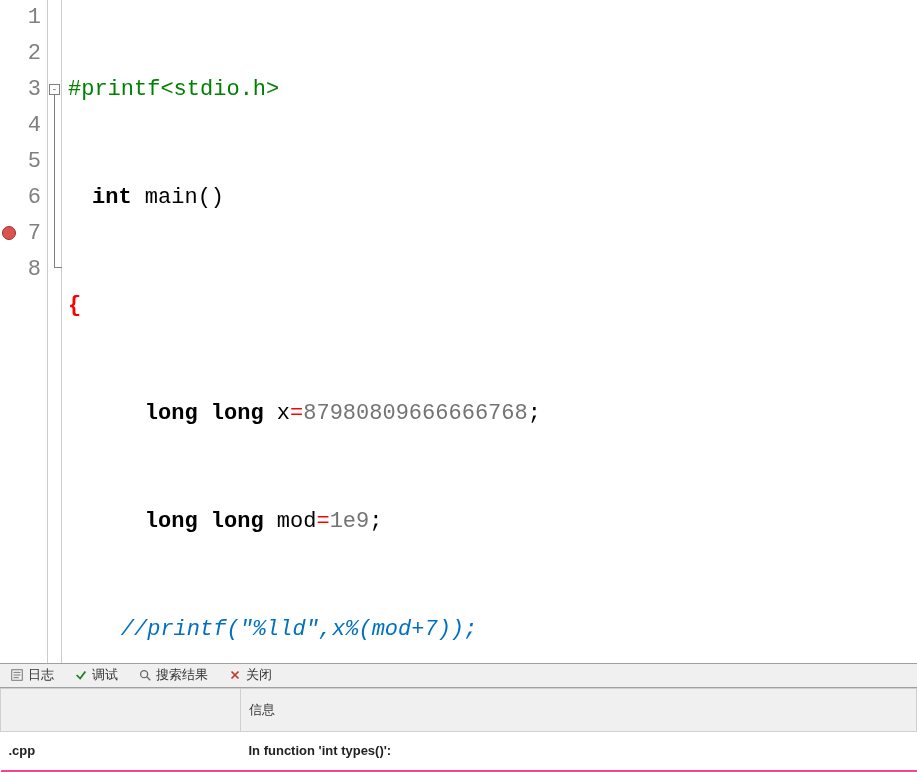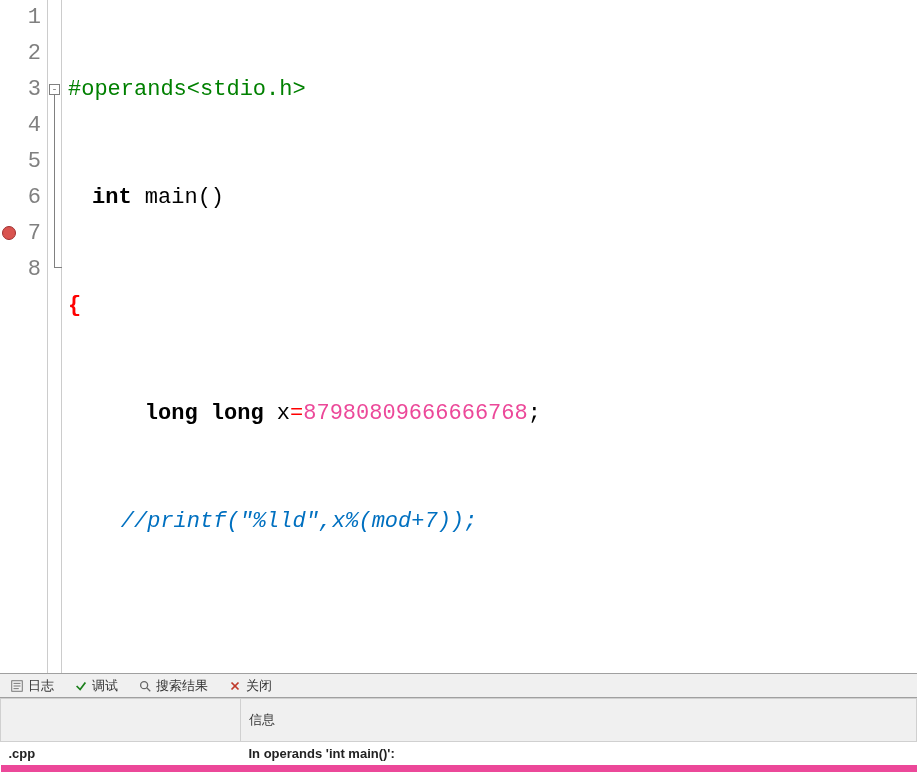--- a/index.html
+++ b/index.html
@@ -81,21 +81,21 @@
     white-space: pre;
     color: #000;
     position: relative;
   }
   .code .cline {
     height: 36px;
     padding-left: 6px;
   }
   .kw-pre { color: #008000; }
   .kw { color: #000000; font-weight: bold; margin-left: 24px; }
-  .num-lit { color: #ec4899; }
+  .num-lit { color: #737373; }
   .op { color: #ff0000; }
   .comment { color: #0070c0; font-style: italic; }
   .brace { color: #ff0000; font-weight: bold; }
   .ident { color: #000; text-align: right; }
 
   .bottom-panel {
     border-top: 1px solid #a0a0a0;
     font-family: "Microsoft YaHei", Tahoma, sans-serif;
     font-size: 13px;
     background: #f0f0f0;
@@ -128,24 +128,24 @@
   .msg-table th {
     text-align: left;
     font-weight: normal;
     background: #f0f0f0;
     border: 1px solid #d0d0d0;
     padding: 12px 8px;
     color: #333;
     height: 26px;
   }
   .msg-table td {
-    border-bottom: 7px solid #ec4899;
+    border-bottom: 2px solid #ec4899;
     padding: 4px 8px;
     color: #222;
-    height: 24px;
+    height: 40px;
     vertical-align: middle;
   }
   .msg-table .col-file { width: 240px; }
   .msg-table tr.row0 td { font-weight: bold; }
 </style>
 </head>
 <body>
 
 <div class="editor-area">
   <div class="gutter">
@@ -157,24 +157,25 @@
     <div class="gline"><span class="num">6</span></div>
     <div class="gline"><span class="bp"></span><span class="num">7</span></div>
     <div class="gline"><span class="num">8</span></div>
   </div>
   <div class="fold-col">
     <div class="fold-box" style="top:84px;">-</div>
     <div class="fold-line" style="top:95px; height:172px;"></div>
     <div class="fold-end" style="top:267px;"></div>
   </div>
   <div class="code">
-    <div class="cline"><span class="kw-pre">#operands</span><span class="kw-pre">&lt;stdio.h&gt;</span></div>
+    <div class="cline"><span class="kw-pre">#printf</span><span class="kw-pre">&lt;stdio.h&gt;</span></div>
     <div class="cline"><span class="kw">int</span><span> </span><span class="ident">main</span><span class="ident">()</span></div>
     <div class="cline"><span class="brace">{</span></div>
     <div class="cline"><span>    </span><span class="kw">long long</span><span> </span><span class="ident">x</span><span class="op">=</span><span class="num-lit">87980809666666768</span><span>;</span></div>
+    <div class="cline"><span>    </span><span class="kw">long long</span><span> </span><span class="ident">mod</span><span class="op">=</span><span class="num-lit">1e9</span><span>;</span></div>
     <div class="cline"><span>    </span><span class="comment">//printf("%lld",x%(mod+7));</span></div>
     
     
   </div>
 </div>
 
 <div class="bottom-panel">
   <div class="tabs">
     <div class="tab">
       <svg class="ico" viewBox="0 0 16 16">
@@ -209,17 +210,17 @@
   <table class="msg-table">
     <thead>
       <tr>
         <th class="col-file"></th>
         <th>信息</th>
       </tr>
     </thead>
     <tbody>
       <tr class="row0">
         <td>.cpp</td>
-        <td>In operands 'int main()':</td>
+        <td>In function 'int types()':</td>
       </tr>
     </tbody>
   </table>
 </div>
 
 </body></html>

